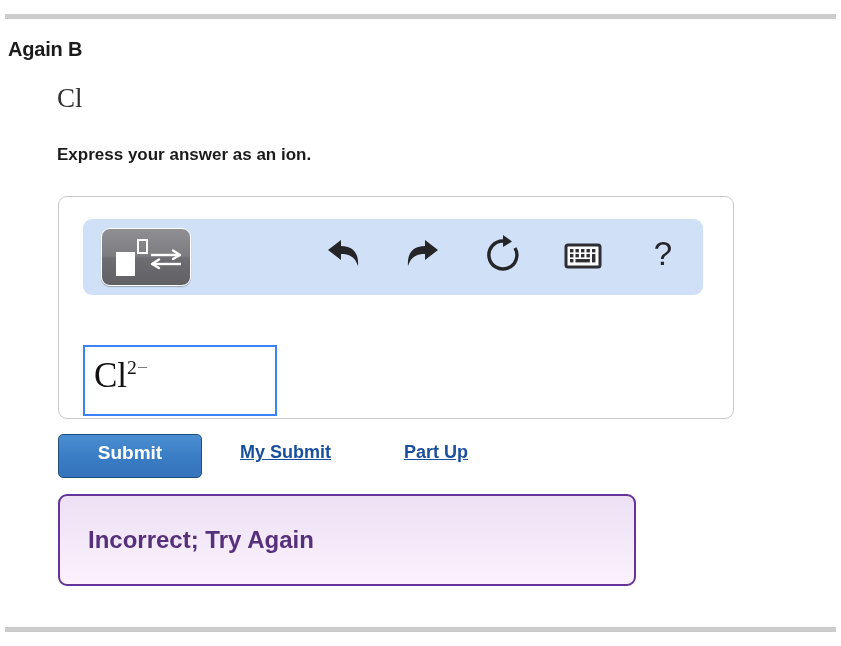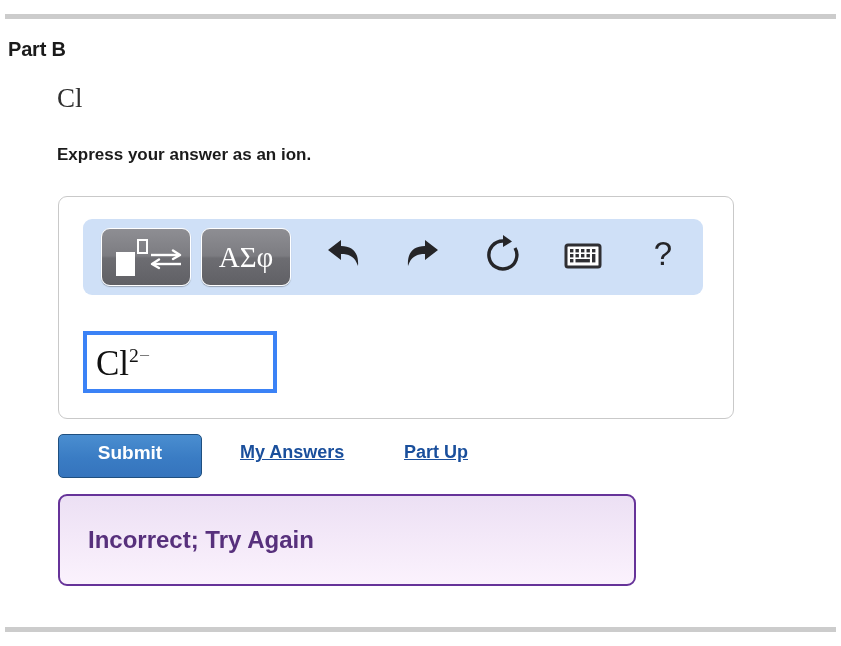--- a/index.html
+++ b/index.html
@@ -161,24 +161,24 @@
     font-size: 33px;
     font-weight: normal;
     color: #252528;
     line-height: 42px;
   }
 
   
   .answer-input {
     position: absolute;
     left: 24px;
-    top: 134px;
+    top: 148px;
     width: 194px;
-    height: 62px;
-    border: 4px solid #3b82f6;
+    height: 71px;
+    border: 2px solid #3b82f6;
     background: #ffffff;
     box-sizing: border-box;
     cursor: text;
   }
   .answer-value {
     position: absolute;
     left: 9px;
     top: 6px;
     font-family: "Liberation Serif", serif;
     font-size: 35px;
@@ -247,44 +247,41 @@
     font-size: 24px;
     font-weight: bold;
     color: #57307c;
   }
 </style>
 </head>
 <body>
 
 <div class="rule top"></div>
 
-<div class="part-title">Part B</div>
+<div class="part-title">Again B</div>
 <div class="formula">Cl</div>
 <div class="instruction">Express your answer as an ion.</div>
 
 <div class="answer-panel">
 
   <div class="toolbar">
 
     <div class="tb-btn b1">
       <div class="glyph-exp">
         <div class="big-sq"></div>
         <div class="small-sq"></div>
         <svg class="eq-arrow" viewBox="0 0 32 26">
           <path d="M1 9 H29" stroke="#ffffff" stroke-width="2.4" fill="none"></path>
           <path d="M23 4.5 L30 9 L23 13" stroke="#ffffff" stroke-width="2.4" fill="none" stroke-linejoin="round" stroke-linecap="round"></path>
           <path d="M31 18 H3" stroke="#ffffff" stroke-width="2.4" fill="none"></path>
           <path d="M9 13.5 L2 18 L9 22" stroke="#ffffff" stroke-width="2.4" fill="none" stroke-linejoin="round" stroke-linecap="round"></path>
         </svg>
       </div>
     </div>
 
-    <div class="tb-btn b2">
-      <span class="tb-btn-label">ΑΣφ</span>
-    </div>
 
     <div class="tb-icon undo">
       <svg width="44" height="46" viewBox="0 0 44 46">
         <path d="M20 13 C32 13 38 20 37 33 C34 24 29 21 20 21 L20 27 L7 17 L20 7 Z" fill="#252528"></path>
       </svg>
     </div>
 
     <div class="tb-icon redo">
       <svg width="44" height="46" viewBox="0 0 44 46">
         <path d="M24 13 C12 13 6 20 7 33 C10 24 15 21 24 21 L24 27 L37 17 L24 7 Z" fill="#252528"></path>
@@ -324,20 +321,20 @@
   </div>
 
   <div class="answer-input">
     <div class="answer-value">
       <span>Cl</span><sup><span>2</span><span class="charge-sign">−</span></sup>
     </div>
   </div>
 </div>
 
 <div class="submit-btn">Submit</div>
-<div class="action-link my-answers">My Answers</div>
+<div class="action-link my-answers">My Submit</div>
 <div class="action-link give-up">Part Up</div>
 
 <div class="feedback">
   <div class="feedback-text">Incorrect; Try Again</div>
 </div>
 
 <div class="rule bottom"></div>
 
 </body></html>

